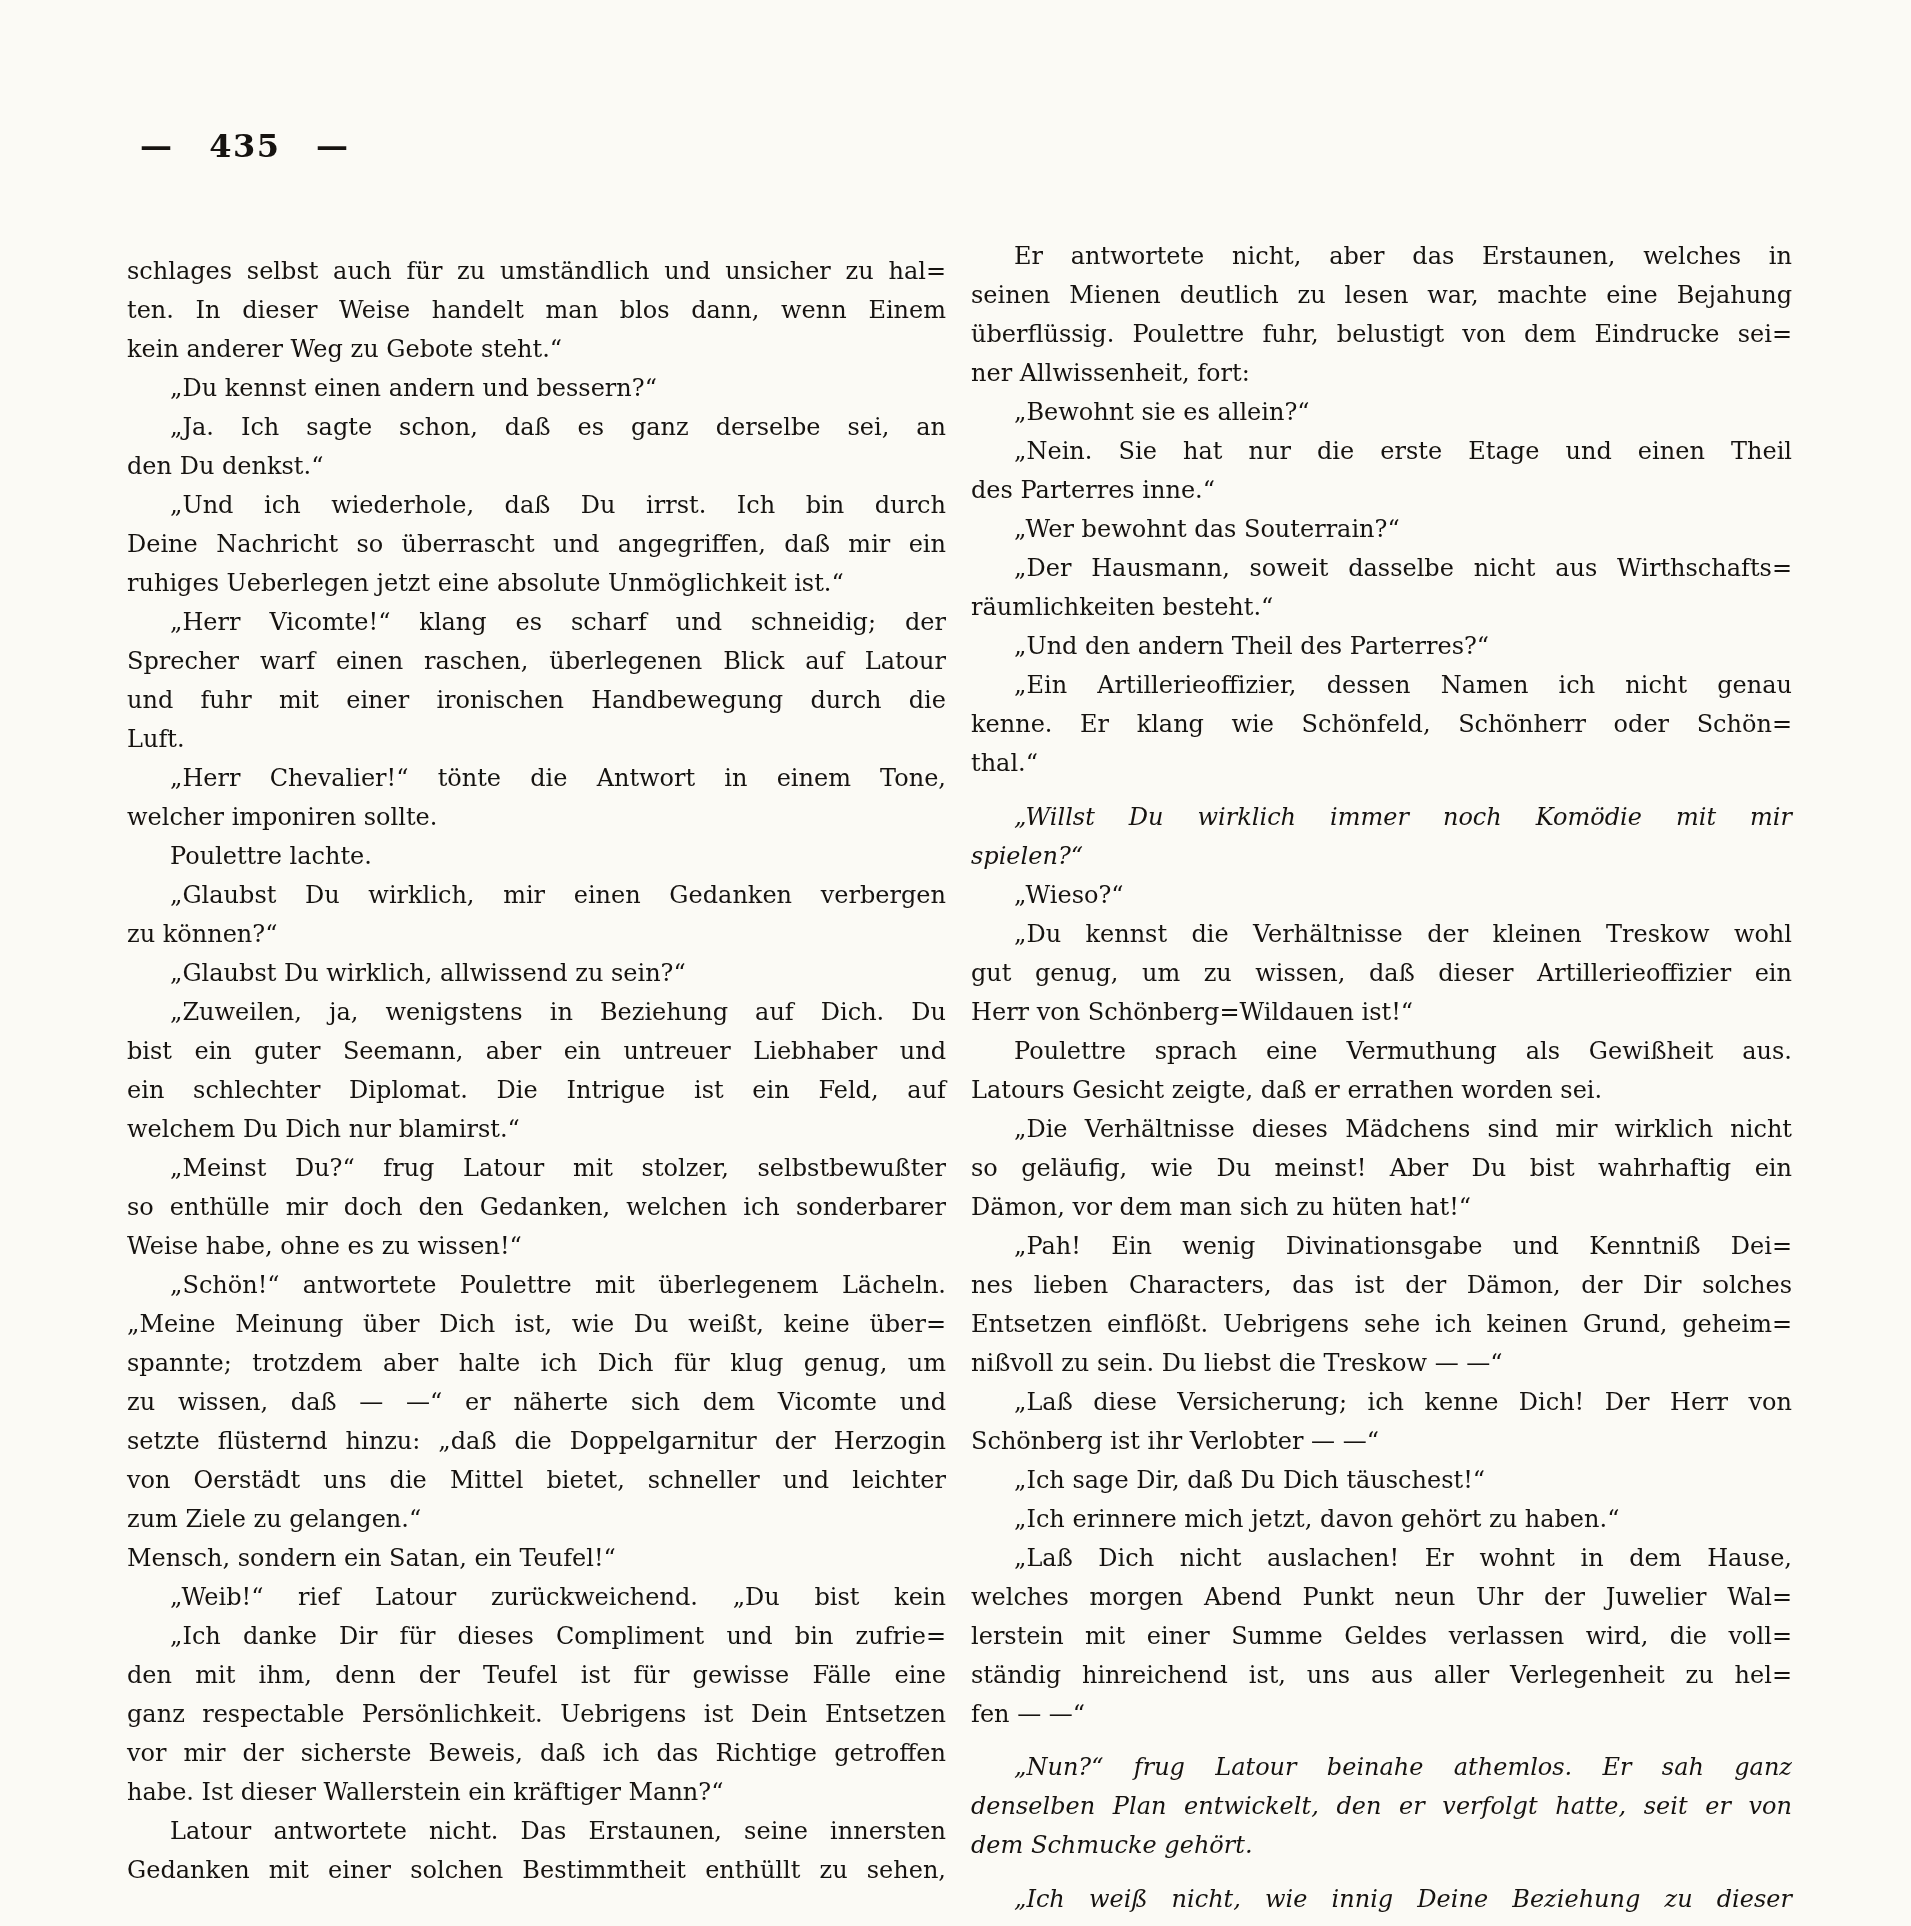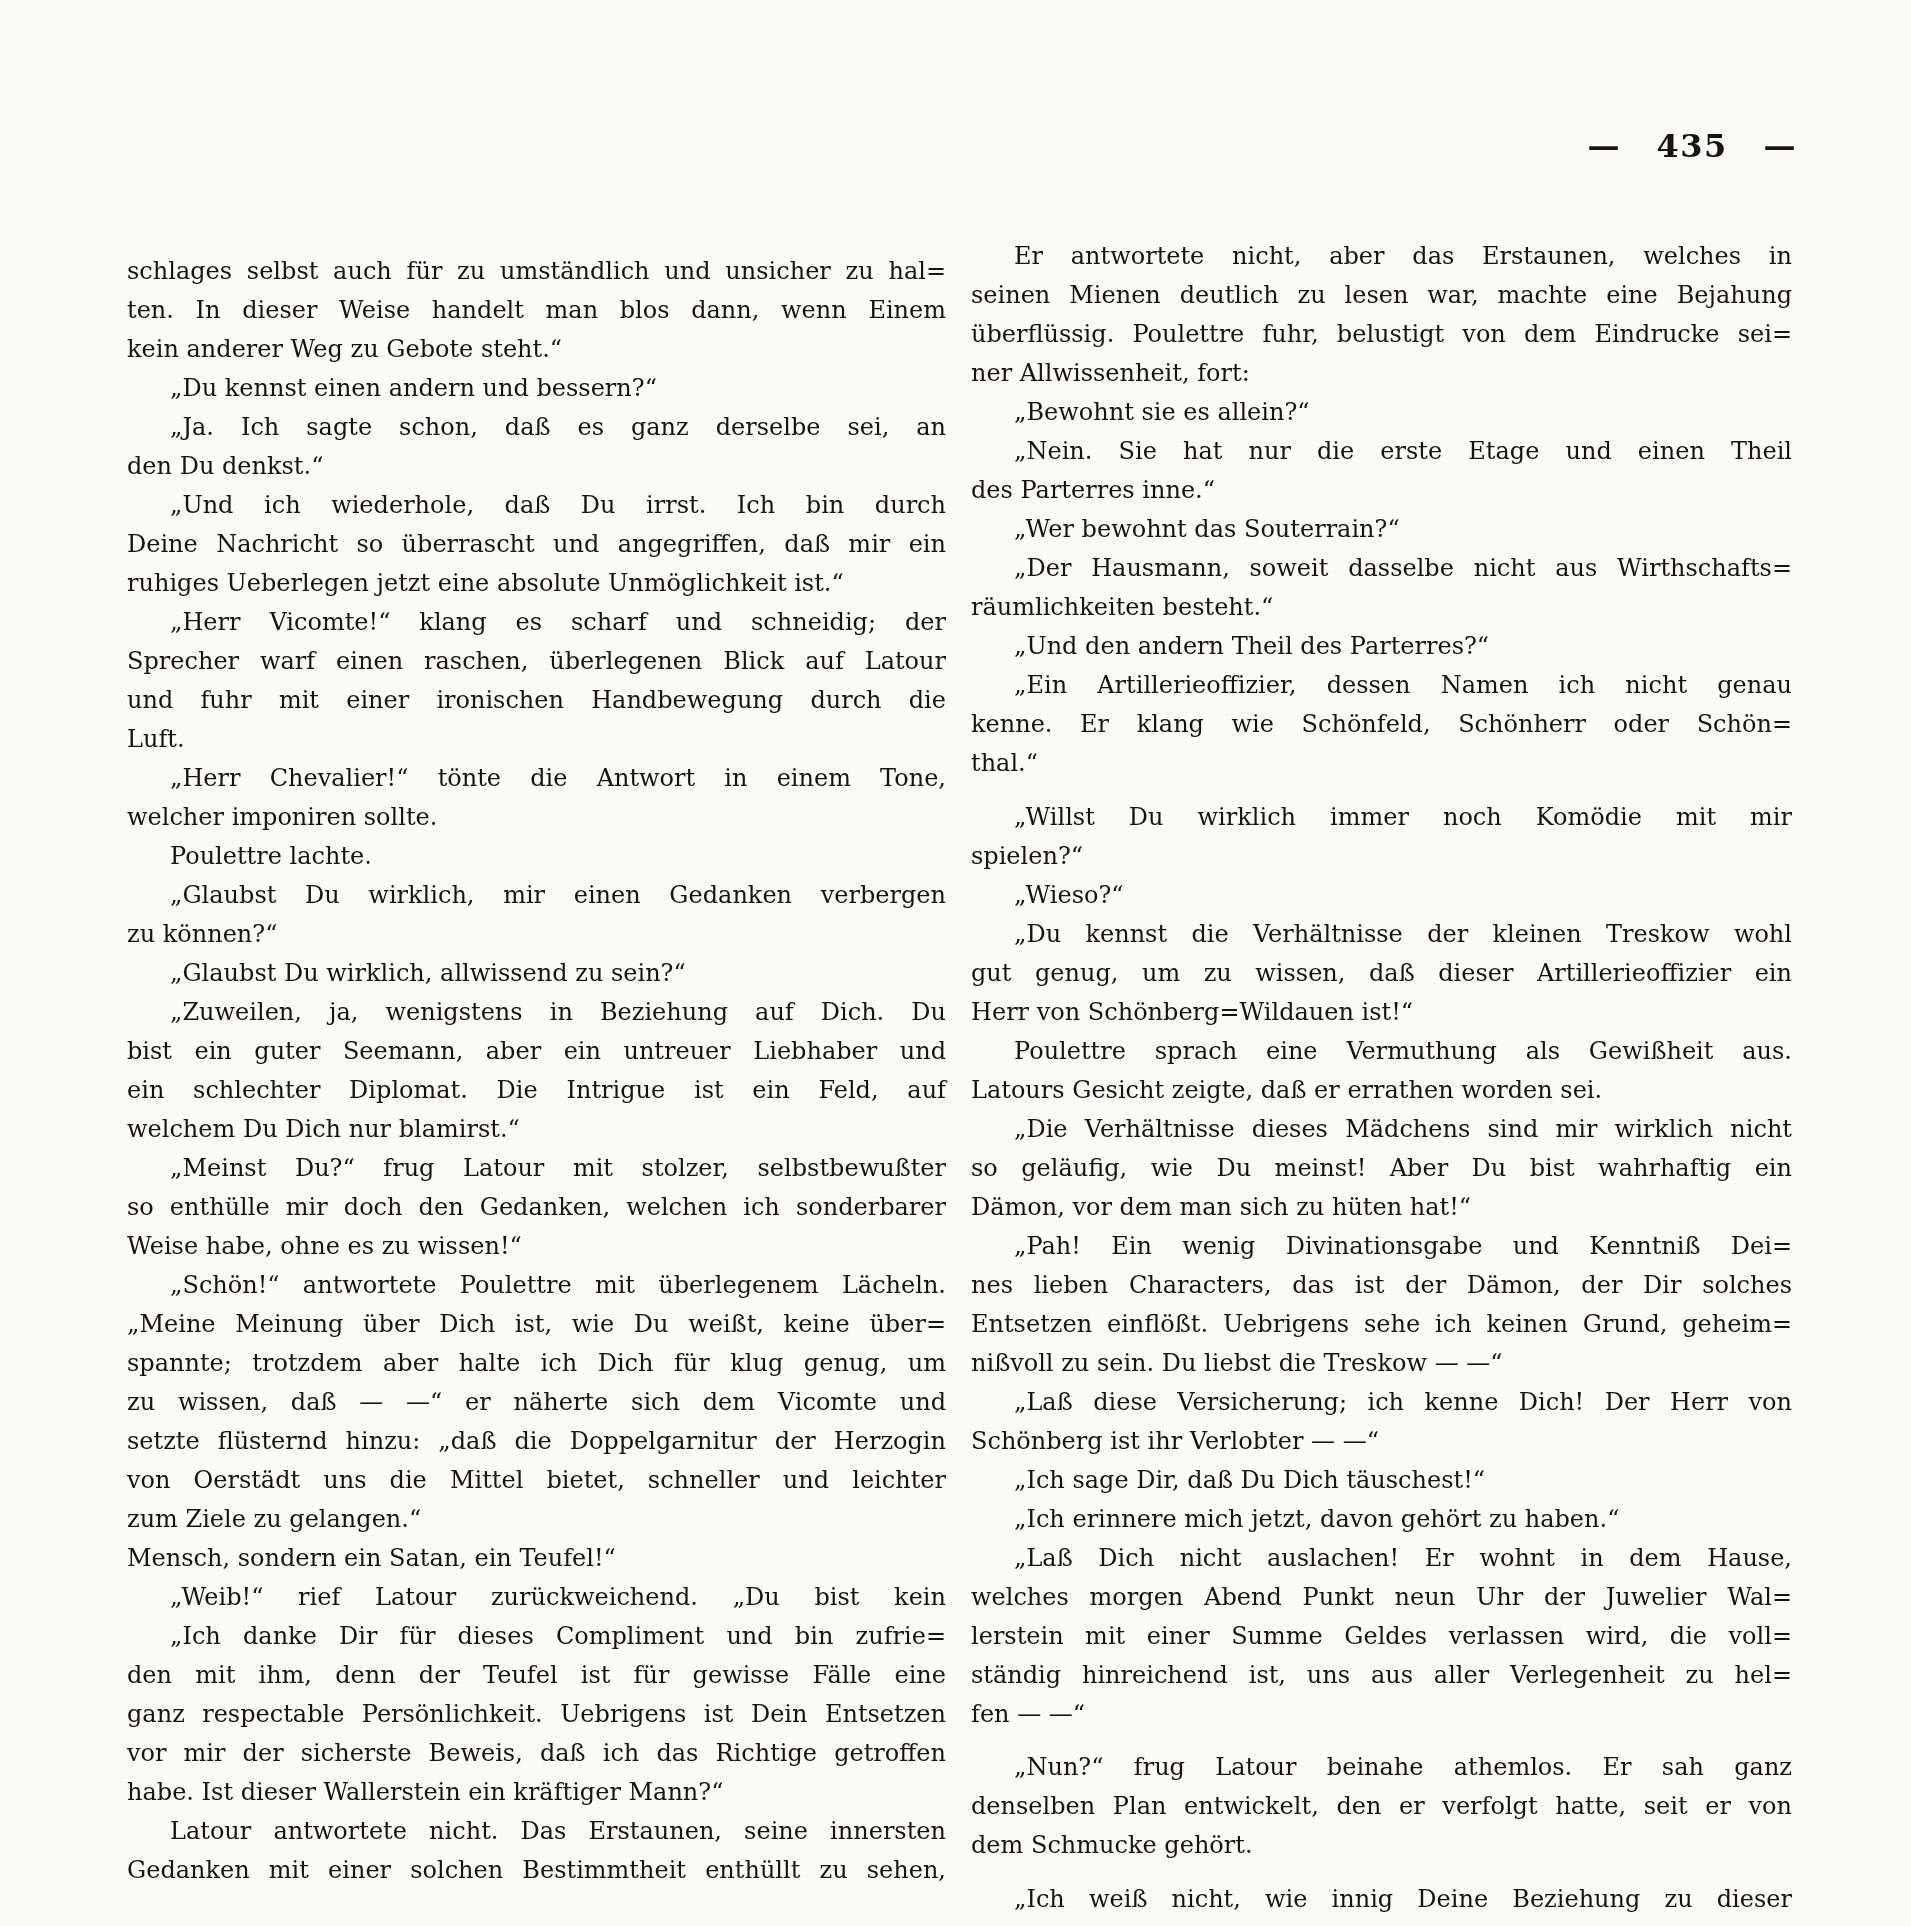--- a/index.html
+++ b/index.html
@@ -10,35 +10,35 @@
   }
   .page {
     position: relative;
     width: 1911px; height: 2703px;
     background: #fbfaf5;
     color: #161310;
     overflow: hidden;
   }
   .page-header {
     position: absolute;
-    top: 127px; left: 129px; width: 1668px;
-    text-align: right;
+    top: 127px; left: 140px; width: 1668px;
+    text-align: left;
     font-size: 32px;
     font-weight: bold;
     word-spacing: 23px;
     letter-spacing: 1.5px;
   }
   .column {
     position: absolute;
     top: 237px;
   }
   .column.left  { left: 127px;  width: 819px; margin-top: 15px; }
   .column.right { left: 971px; width: 821px; }
   .para { margin: 0; }
-  .column.right .para.gap { margin-top: 14.6px; }
+  .column.right .para.gap { margin-top: 14.6px; font-style: italic; }
   .line {
     font-size: 24px;
     line-height: 39px;
     white-space: normal;
     text-align: justify;
     text-align-last: justify;
     text-justify: inter-word;
   }
   .column.right .line { line-height: 39px; }
   .line.end { text-align: right; text-align-last: left; }

